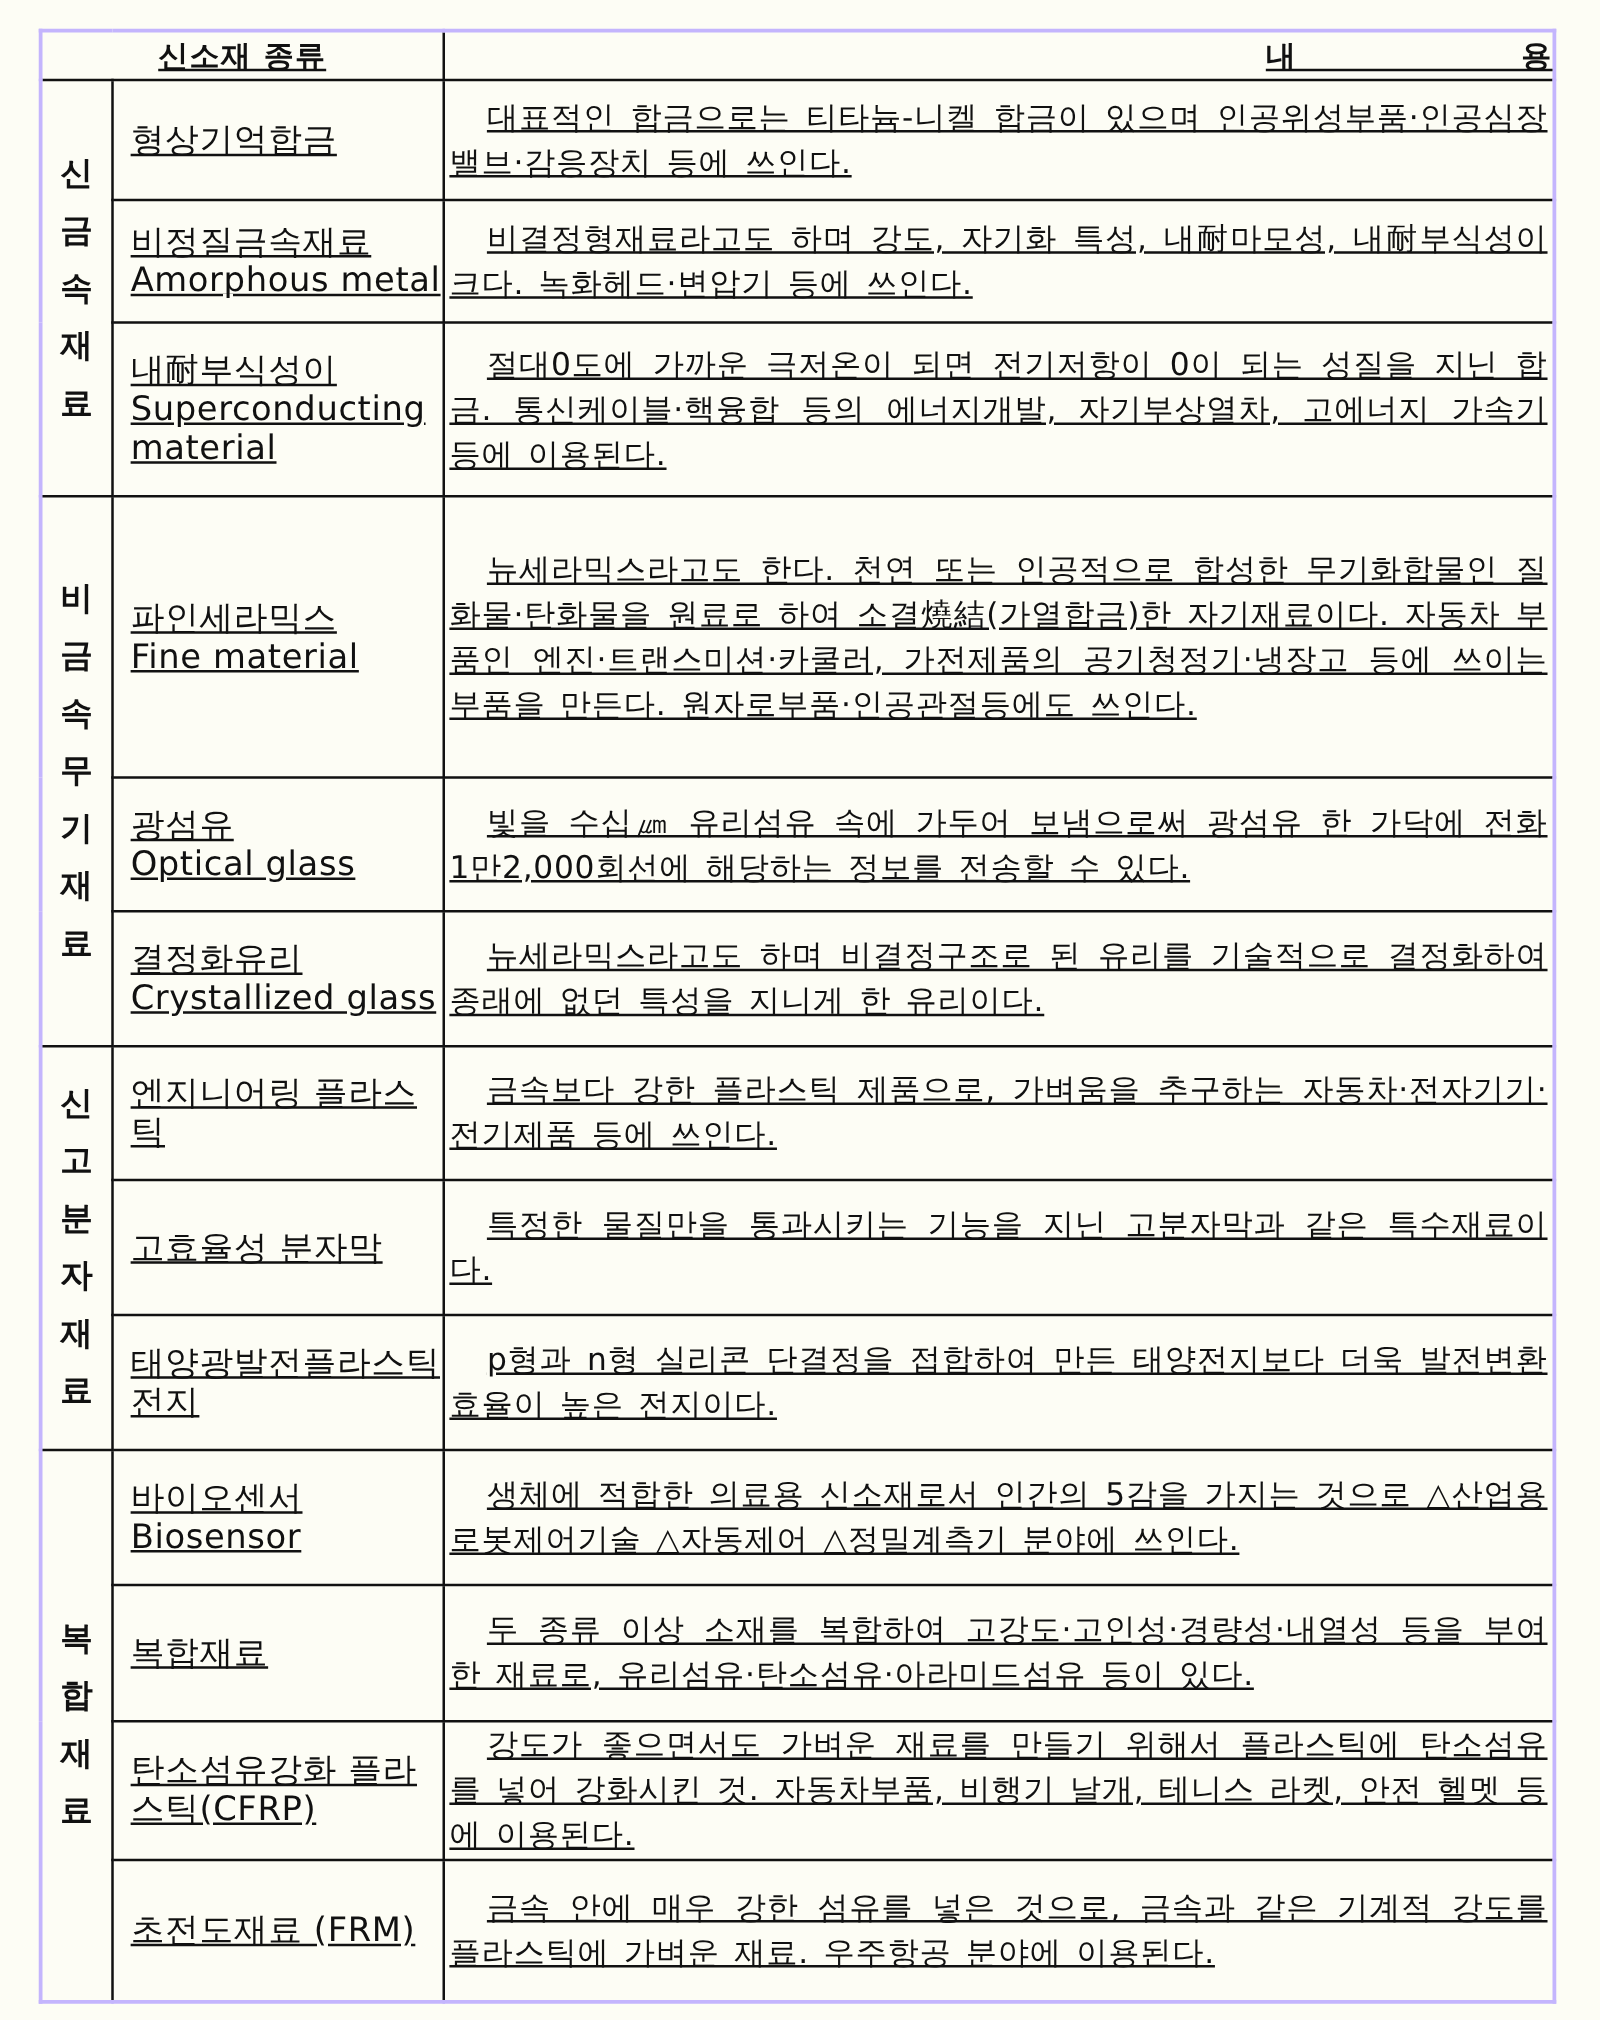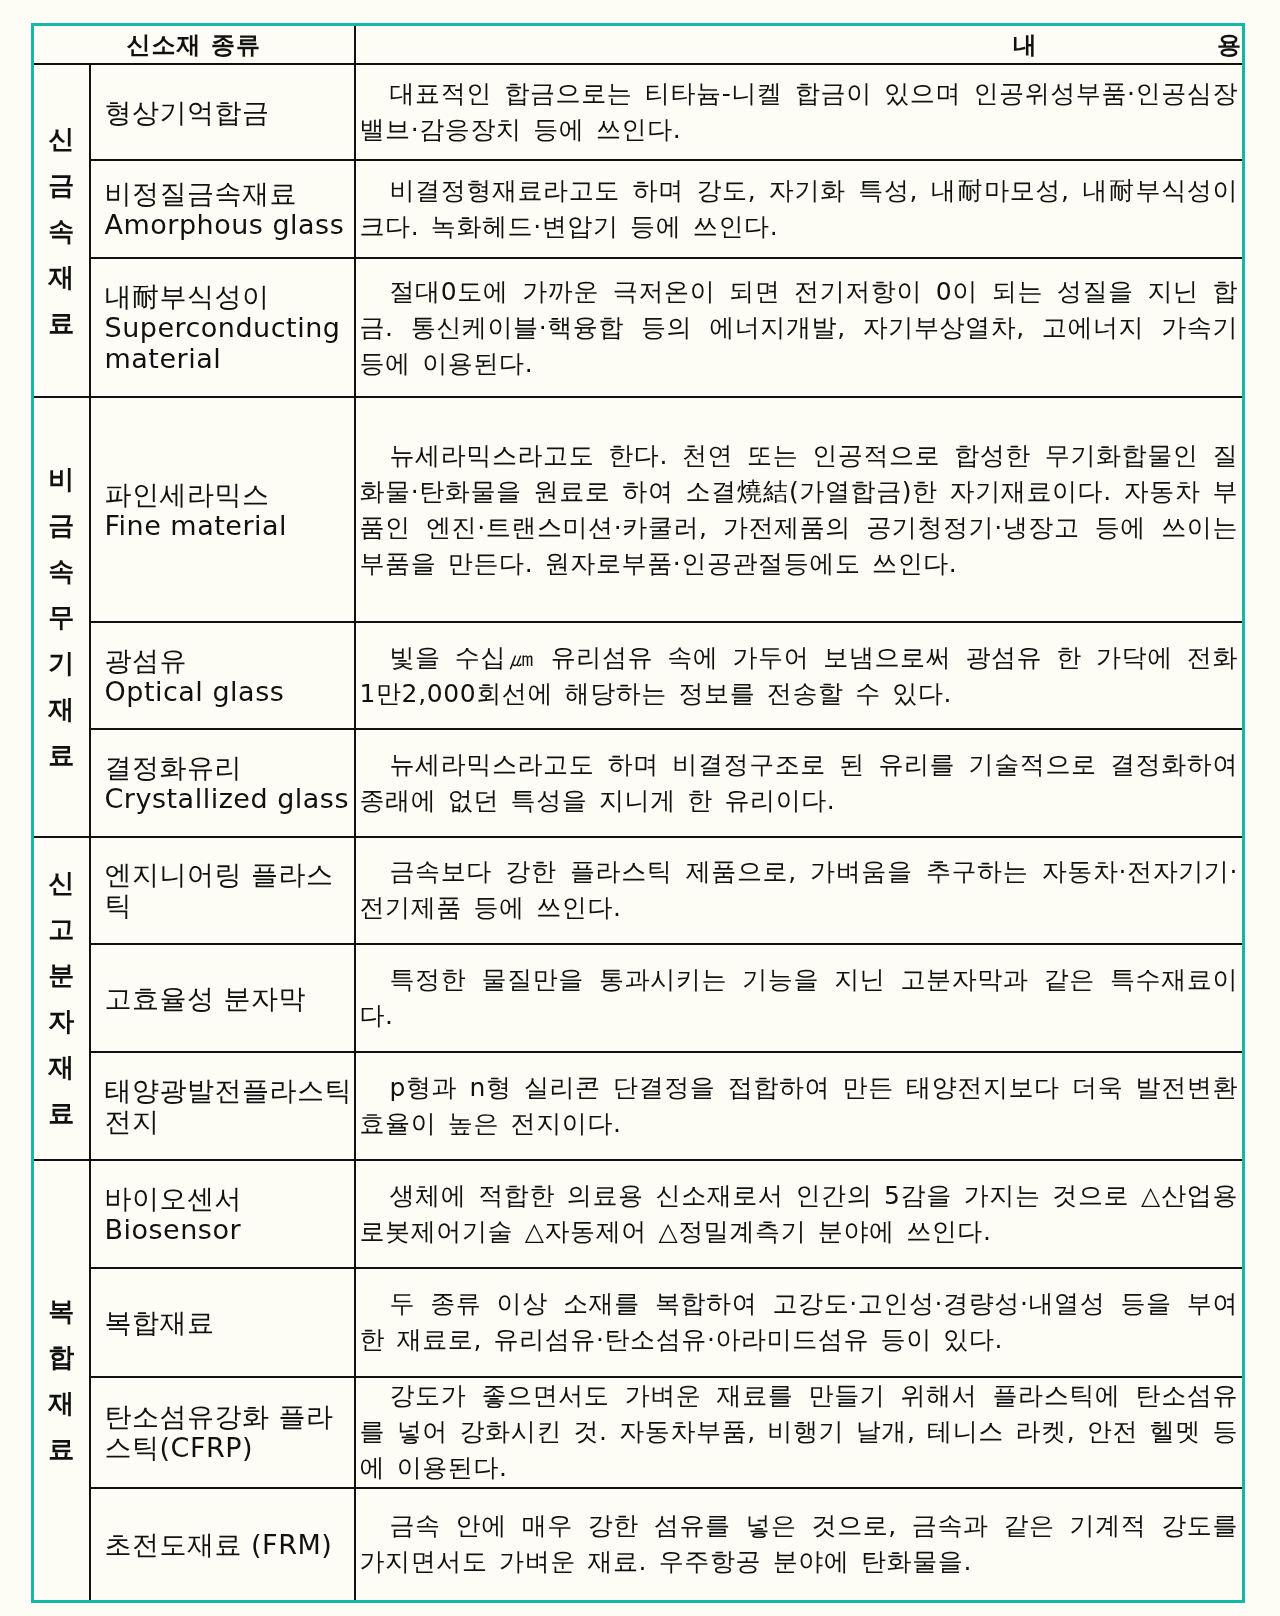--- a/index.html
+++ b/index.html
@@ -20,22 +20,23 @@
       left: 31px;
       top: 23px;
       width: 1211px;
       height: 1580px;
     }
     table.mtable {
       border-collapse: collapse;
       width: 1211px;
       height: 1580px;
       table-layout: fixed;
-      border: 3px solid #14b8a6;
+      border: 3px solid #c4b5fd;
       background: #fdfdf5;
+      text-decoration: underline;
     }
     table.mtable td, table.mtable th {
       border: 2px solid #111;
       padding: 0;
       vertical-align: middle;
     }
     th.hdr {
       height: 37px;
       font-weight: bold;
       font-size: 24px;
@@ -98,21 +99,21 @@
 료</span>
         </td>
         <td class="name">
           <span class="ko">형상기억합금</span>
         </td>
         <td class="desc">대표적인 합금으로는 티타늄-니켈 합금이 있으며 인공위성부품·인공심장밸브·감응장치 등에 쓰인다.</td>
       </tr>
       <tr style="height:97px">
         <td class="name">
           <span class="ko">비정질금속재료</span>
-          <span class="en">Amorphous glass</span>
+          <span class="en">Amorphous metal</span>
         </td>
         <td class="desc">비결정형재료라고도 하며 강도, 자기화 특성, 내耐마모성, 내耐부식성이 크다. 녹화헤드·변압기 등에 쓰인다.</td>
       </tr>
       <tr style="height:137px">
         <td class="name">
           <span class="ko">내耐부식성이</span>
           <span class="en">Superconducting material</span>
         </td>
         <td class="desc">절대0도에 가까운 극저온이 되면 전기저항이 0이 되는 성질을 지닌 합금. 통신케이블·핵융합 등의 에너지개발, 자기부상열차, 고에너지 가속기 등에 이용된다.</td>
       </tr>
@@ -197,17 +198,17 @@
       <tr style="height:109px">
         <td class="name">
           <span class="ko">탄소섬유강화 플라스틱(CFRP)</span>
         </td>
         <td class="desc">강도가 좋으면서도 가벼운 재료를 만들기 위해서 플라스틱에 탄소섬유를 넣어 강화시킨 것. 자동차부품, 비행기 날개, 테니스 라켓, 안전 헬멧 등에 이용된다.</td>
       </tr>
       <tr style="height:112px">
         <td class="name">
           <span class="ko">초전도재료 (FRM)</span>
         </td>
-        <td class="desc">금속 안에 매우 강한 섬유를 넣은 것으로, 금속과 같은 기계적 강도를 가지면서도 가벼운 재료. 우주항공 분야에 탄화물을.</td>
+        <td class="desc">금속 안에 매우 강한 섬유를 넣은 것으로, 금속과 같은 기계적 강도를 플라스틱에 가벼운 재료. 우주항공 분야에 이용된다.</td>
       </tr>
     </tbody>
   </table>
 </div>
 
 </body></html>

